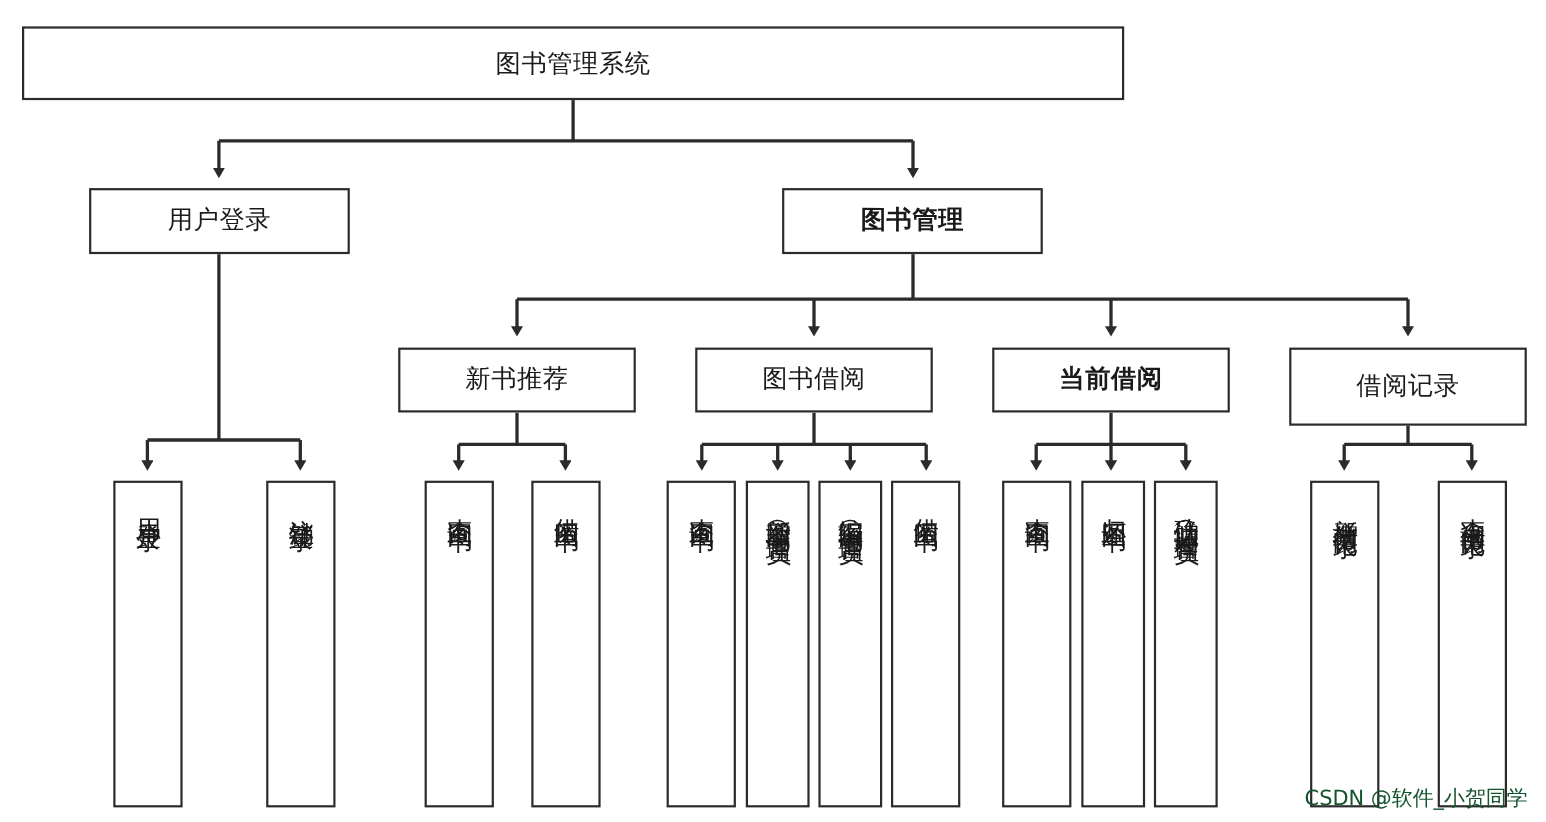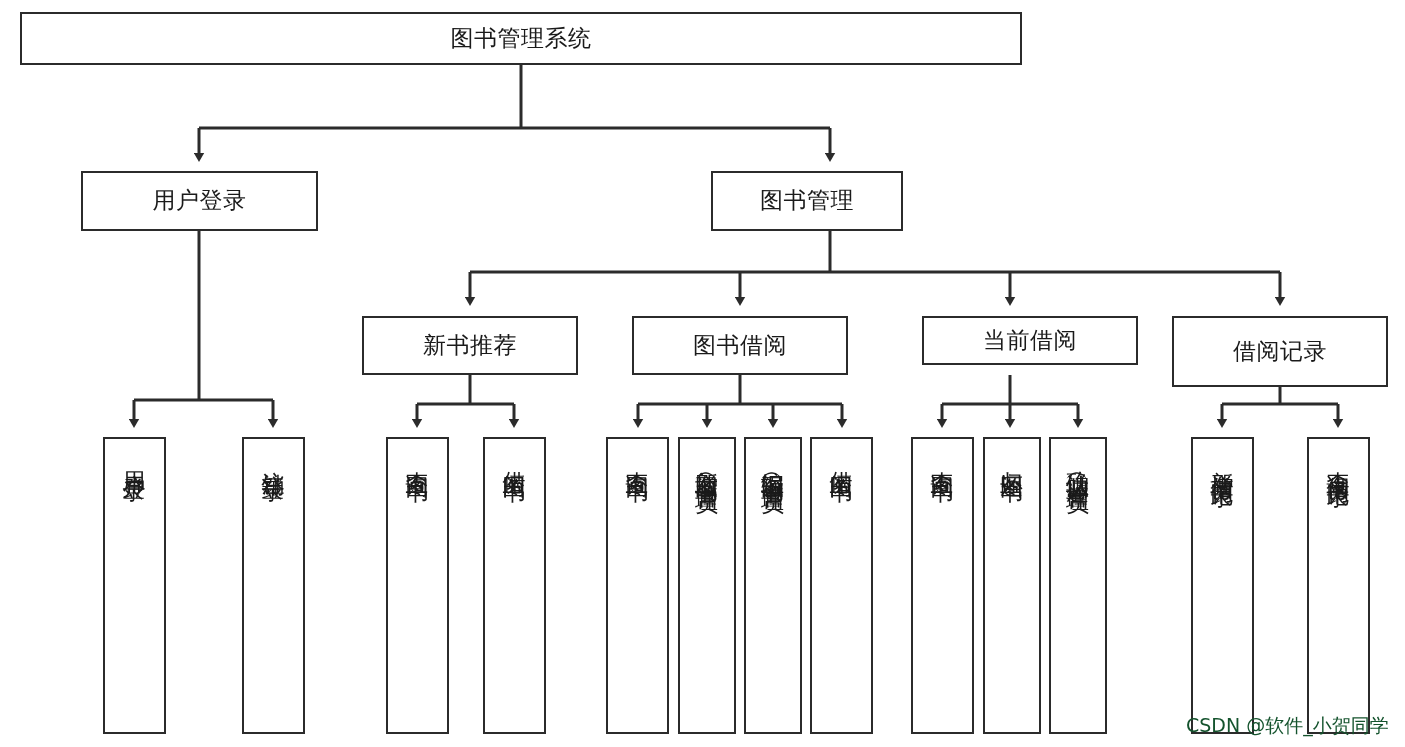--- a/index.html
+++ b/index.html
@@ -119,38 +119,38 @@
       <path d="M1010,404 L1010,420" marker-end="url(#arrow)"></path>
       <path d="M1078,404 L1078,420" marker-end="url(#arrow)"></path>
 
       <path d="M1280,375 L1280,404"></path>
       <path d="M1222,404 L1338,404"></path>
       <path d="M1222,404 L1222,420" marker-end="url(#arrow)"></path>
       <path d="M1338,404 L1338,420" marker-end="url(#arrow)"></path>
     </g>
   </svg>
 
-  <div class="node h" style="left:20px; top:12px; width:1002px; height:53px;font-family:Liberation Serif, serif;">
+  <div class="node h" style="left:20px; top:24px; width:1002px; height:67px;font-family:Liberation Serif, serif;">
     <span class="label">图书管理系统</span>
   </div>
 
   <div class="node h" style="left:81px; top:171px; width:237px; height:60px;">
     <span class="label">用户登录</span>
   </div>
-  <div class="node h" style="left:711px; top:171px; width:192px; height:60px;">
+  <div class="node h" style="left:711px; top:171px; width:237px; height:60px;font-weight:bold;">
     <span class="label">图书管理</span>
   </div>
 
   <div class="node h" style="left:632px; top:316px; width:216px; height:59px;">
     <span class="label">图书借阅</span>
   </div>
   <div class="node h" style="left:362px; top:316px; width:216px; height:59px;">
     <span class="label">新书推荐</span>
   </div>
-  <div class="node h" style="left:922px; top:316px; width:216px; height:49px;">
+  <div class="node h" style="left:902px; top:316px; width:216px; height:59px;font-weight:bold;">
     <span class="label">当前借阅</span>
   </div>
   <div class="node h" style="left:1172px; top:316px; width:216px; height:71px;">
     <span class="label">借阅记录</span>
   </div>
 
   <div class="node v" style="left:103px; top:437px; width:63px; height:297px;">
     <span class="label">用户登录</span>
   </div>
   <div class="node v" style="left:242px; top:437px; width:63px; height:297px;">

